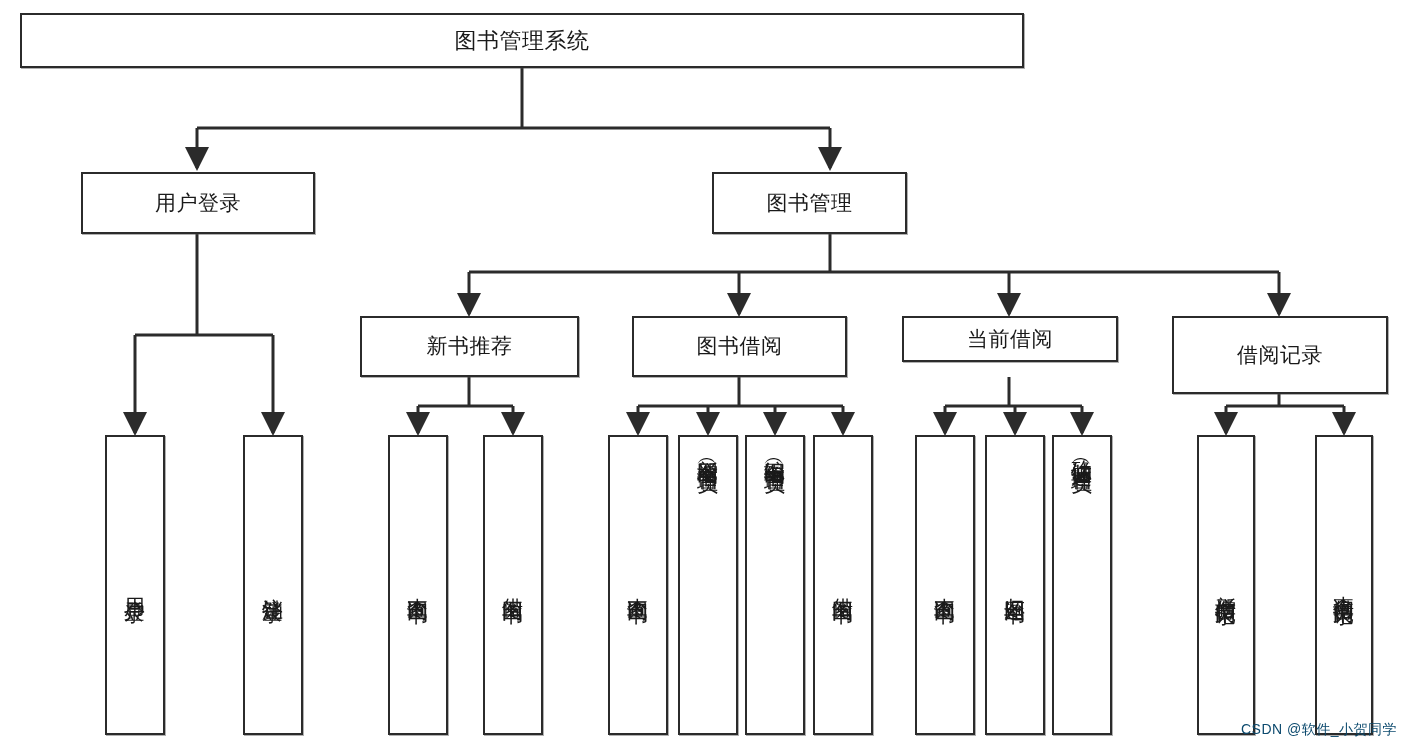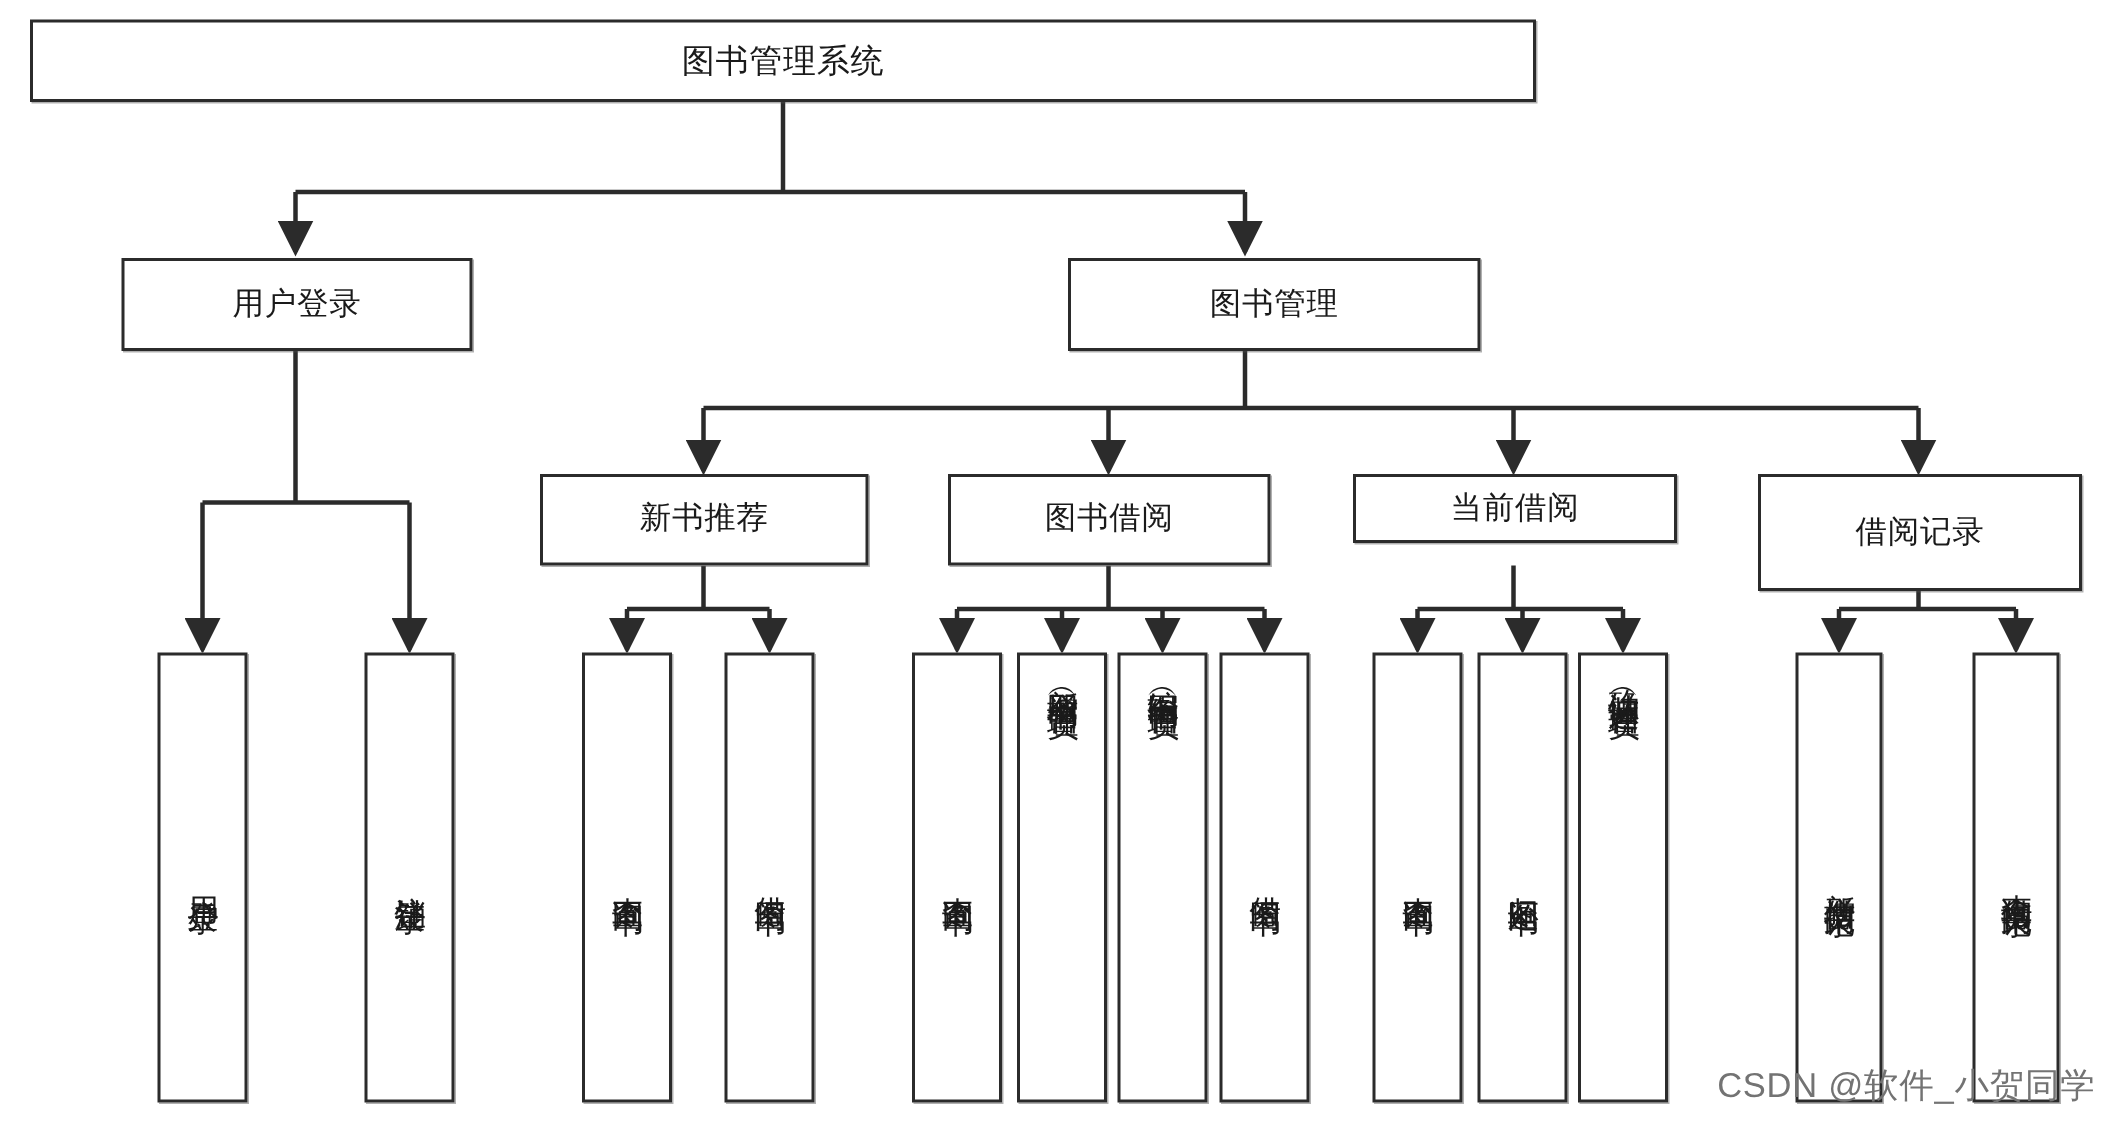--- a/index.html
+++ b/index.html
@@ -65,22 +65,22 @@
     white-space: nowrap;
   }
   .node.vert.centered {
     align-items: center;
     padding-top: 0;
   }
   #watermark {
     position: absolute;
     right: 8px;
     bottom: 8px;
-    font-size: 23px;
-    color: #737373;
+    font-size: 14px;
+    color: #0c4a6e;
     letter-spacing: 0.5px;
     z-index: 6;
     white-space: nowrap;
   }
 </style>
 </head>
 <body>
 
 <div id="canvas">
 
@@ -136,21 +136,21 @@
     </g>
   </svg>
 
   <div class="node horiz root" style="left:20px; top:13px; width:1004px; height:55px;">
     <span class="label">图书管理系统</span>
   </div>
 
   <div class="node horiz" style="left:81px; top:172px; width:234px; height:62px;">
     <span class="label">用户登录</span>
   </div>
-  <div class="node horiz" style="left:712px; top:172px; width:275px; height:62px;">
+  <div class="node horiz" style="left:712px; top:172px; width:195px; height:62px;">
     <span class="label">图书管理</span>
   </div>
 
   <div class="node horiz" style="left:360px; top:316px; width:219px; height:61px;">
     <span class="label">新书推荐</span>
   </div>
   <div class="node horiz" style="left:632px; top:316px; width:215px; height:61px;">
     <span class="label">图书借阅</span>
   </div>
   <div class="node horiz" style="left:902px; top:316px; width:216px; height:46px;">

